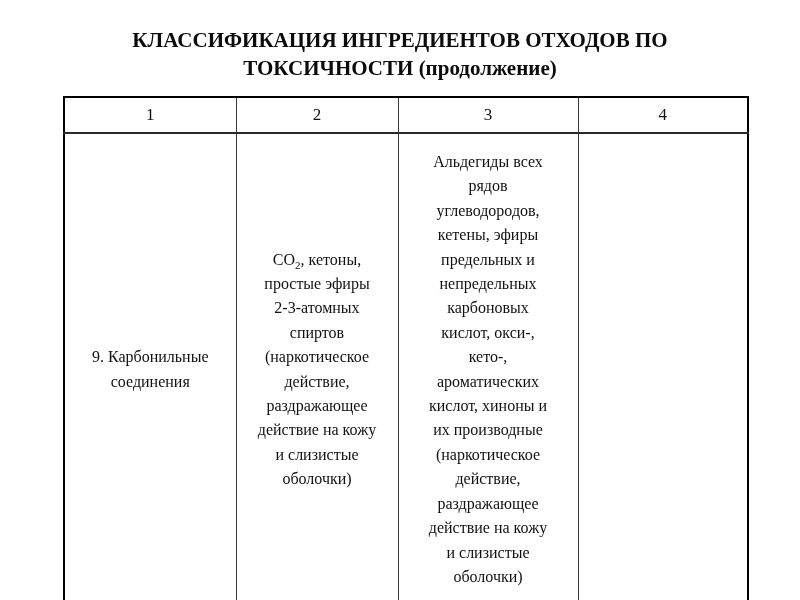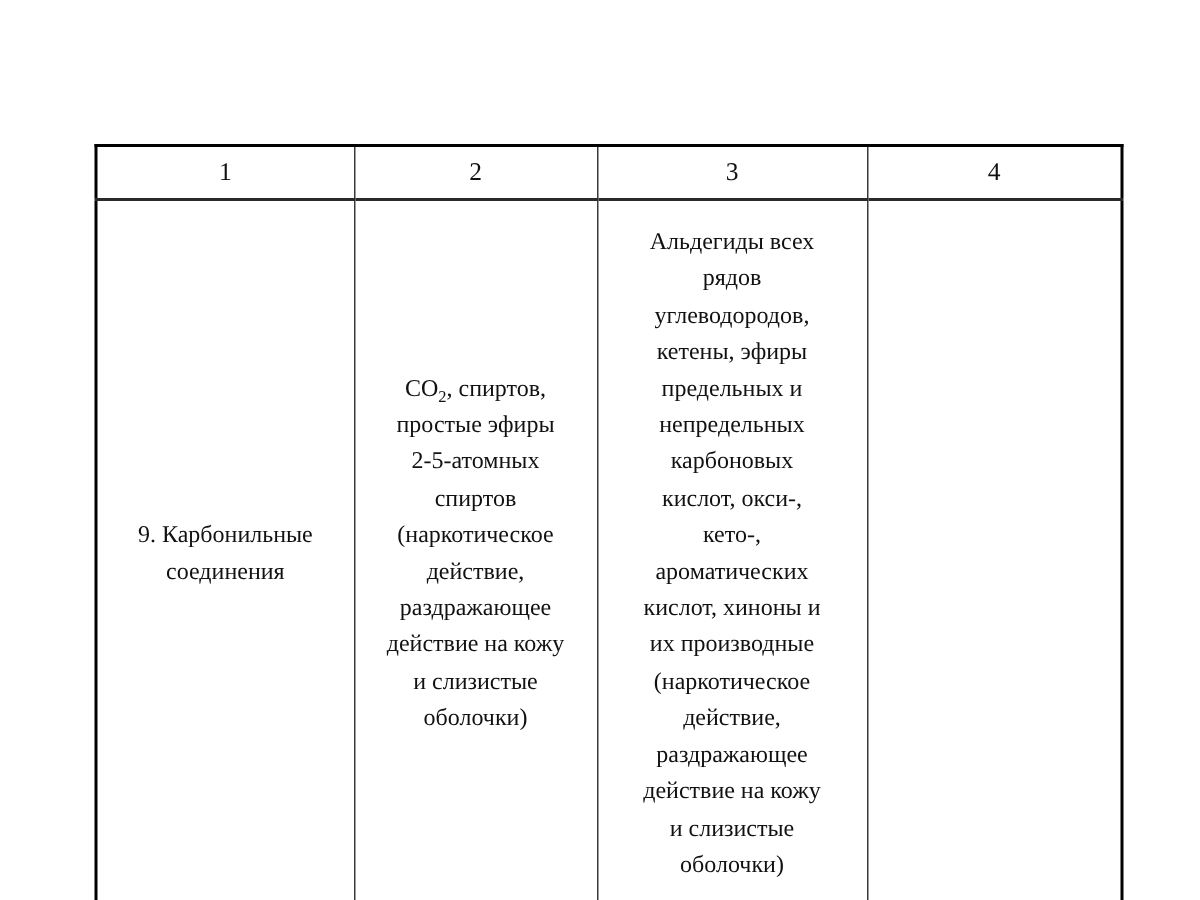--- a/index.html
+++ b/index.html
@@ -70,20 +70,22 @@
   sub.formula-sub {
     font-size: 11px;
     line-height: 0;
   }
 </style>
 </head>
 <body>
 
 <div class="page">
 
+  <div class="title prelines">КЛАССИФИКАЦИЯ ИНГРЕДИЕНТОВ ОТХОДОВ ПО
+ТОКСИЧНОСТИ (продолжение)</div>
 
   <table class="tox-table">
     <colgroup>
       <col class="col-1">
         <col class="col-2">
         <col class="col-3">
         <col class="col-4">
     </colgroup>
     <thead>
       <tr>
@@ -93,23 +95,23 @@
         <th>4</th>
       </tr>
     </thead>
     <tbody>
       <tr>
         <td>
           <div class="prelines">9. Карбонильные
 соединения</div>
         </td>
         <td>
-          <div><span>CO</span><sub class="formula-sub">2</sub><span>, спиртов,</span></div>
+          <div><span>CO</span><sub class="formula-sub">2</sub><span>, кетоны,</span></div>
           <div class="prelines">простые эфиры
-2-5-атомных
+2-3-атомных
 спиртов
 (наркотическое
 действие,
 раздражающее
 действие на кожу
 и слизистые
 оболочки)</div>
         </td>
         <td>
           <div class="prelines">Альдегиды всех

